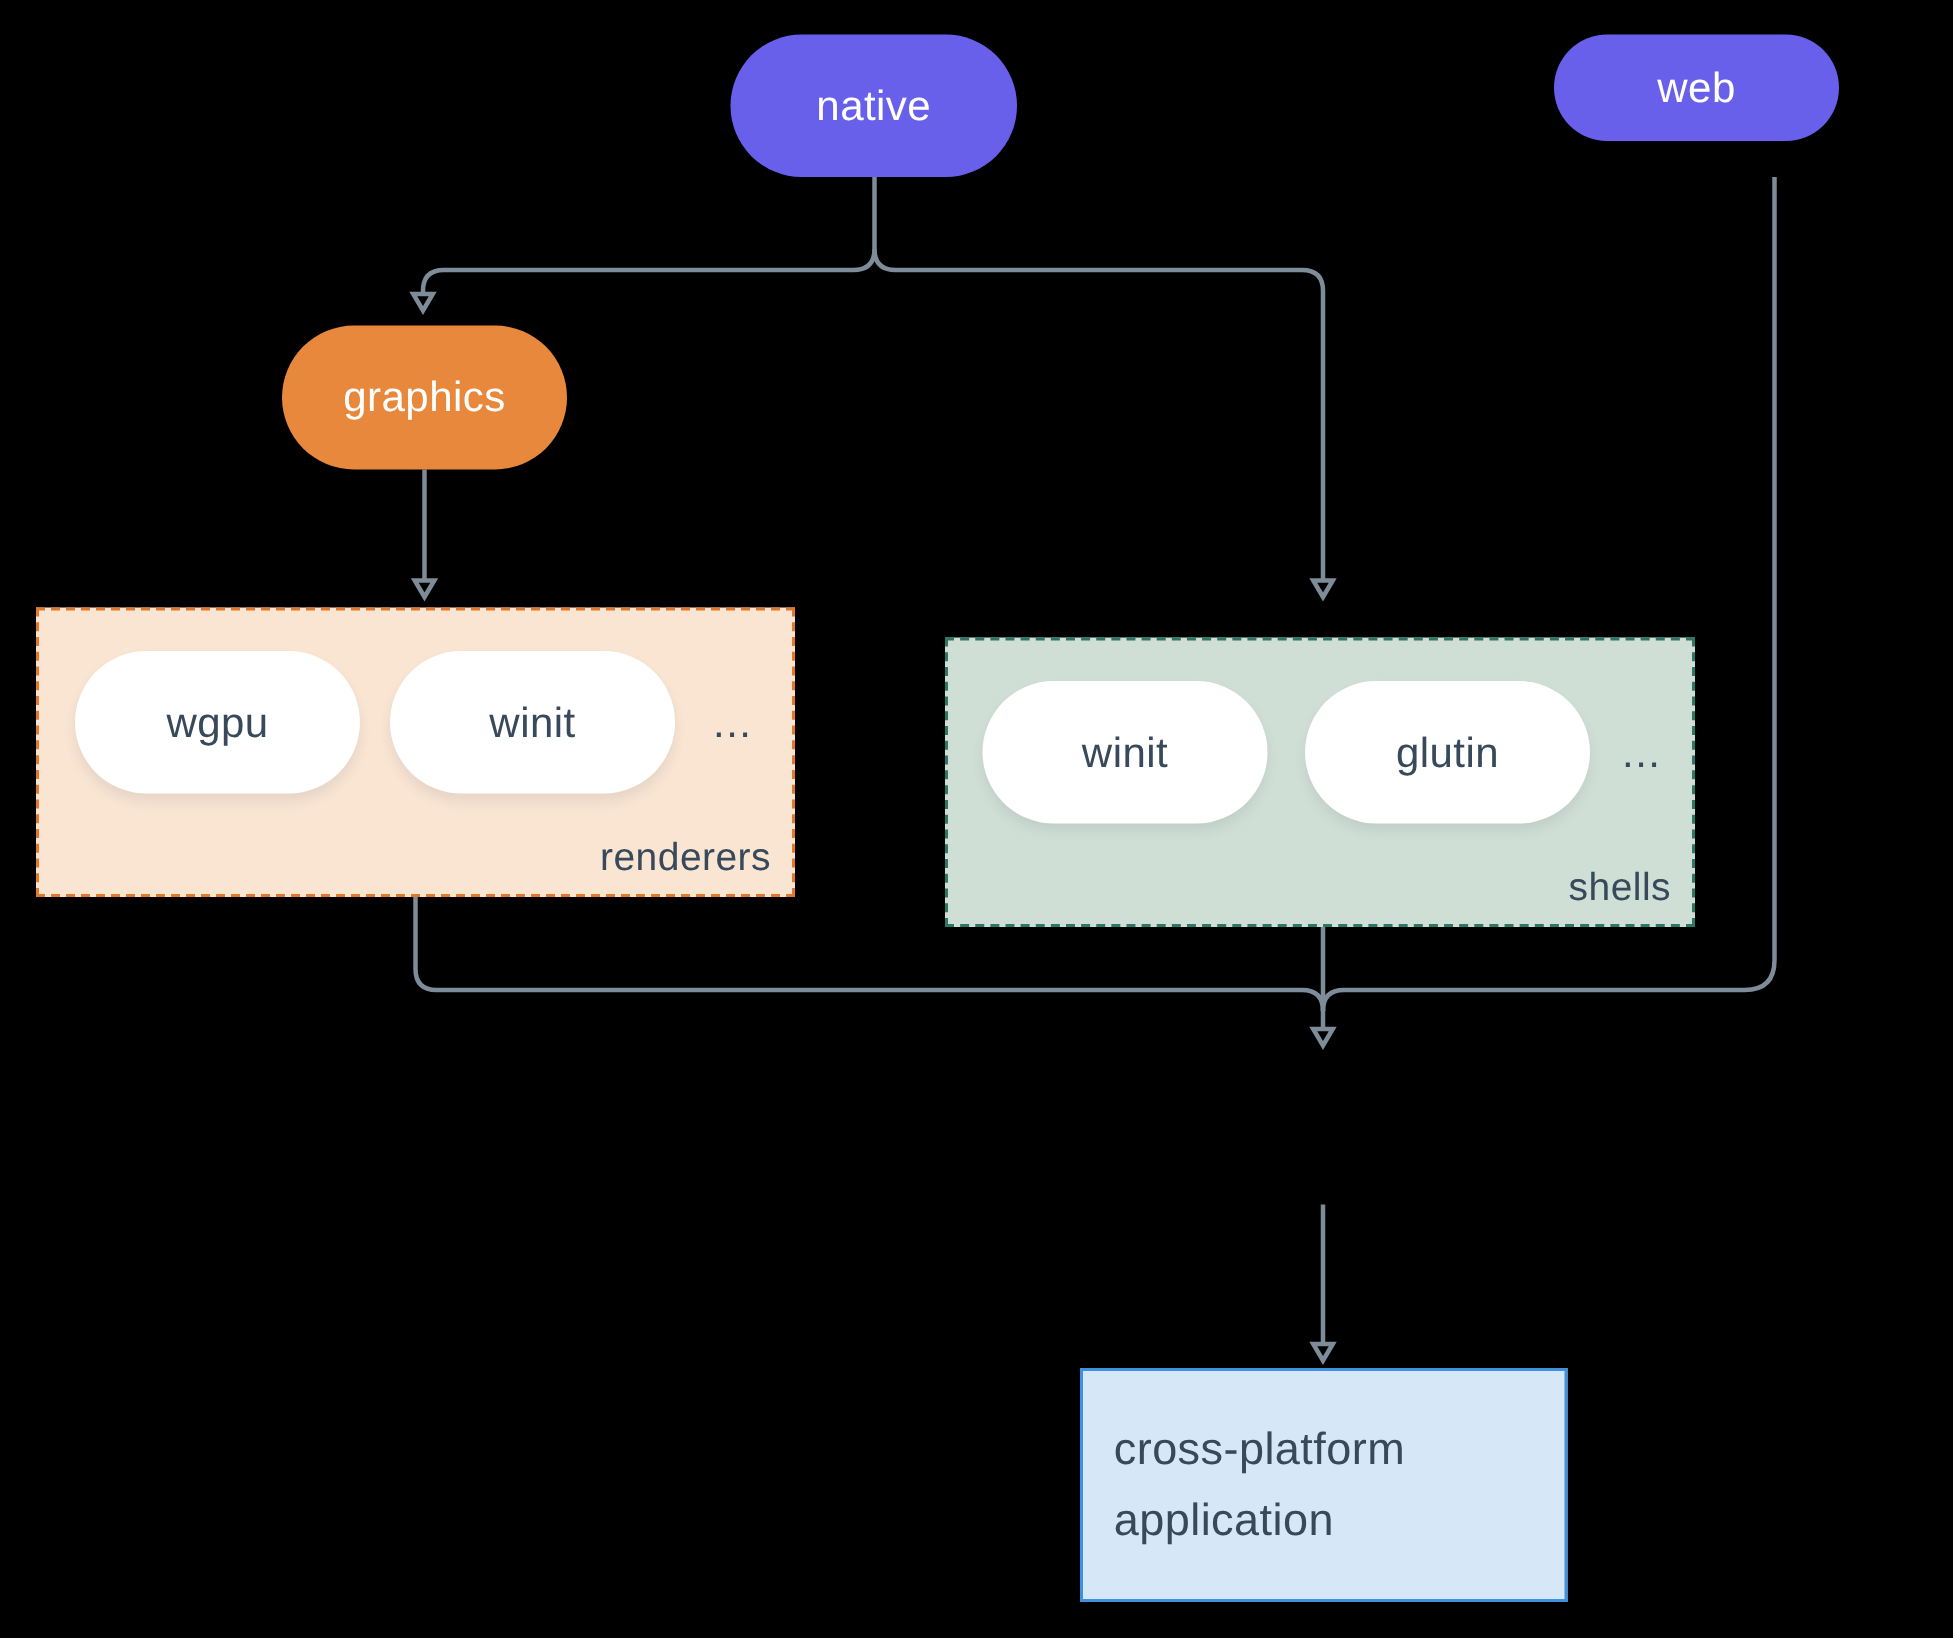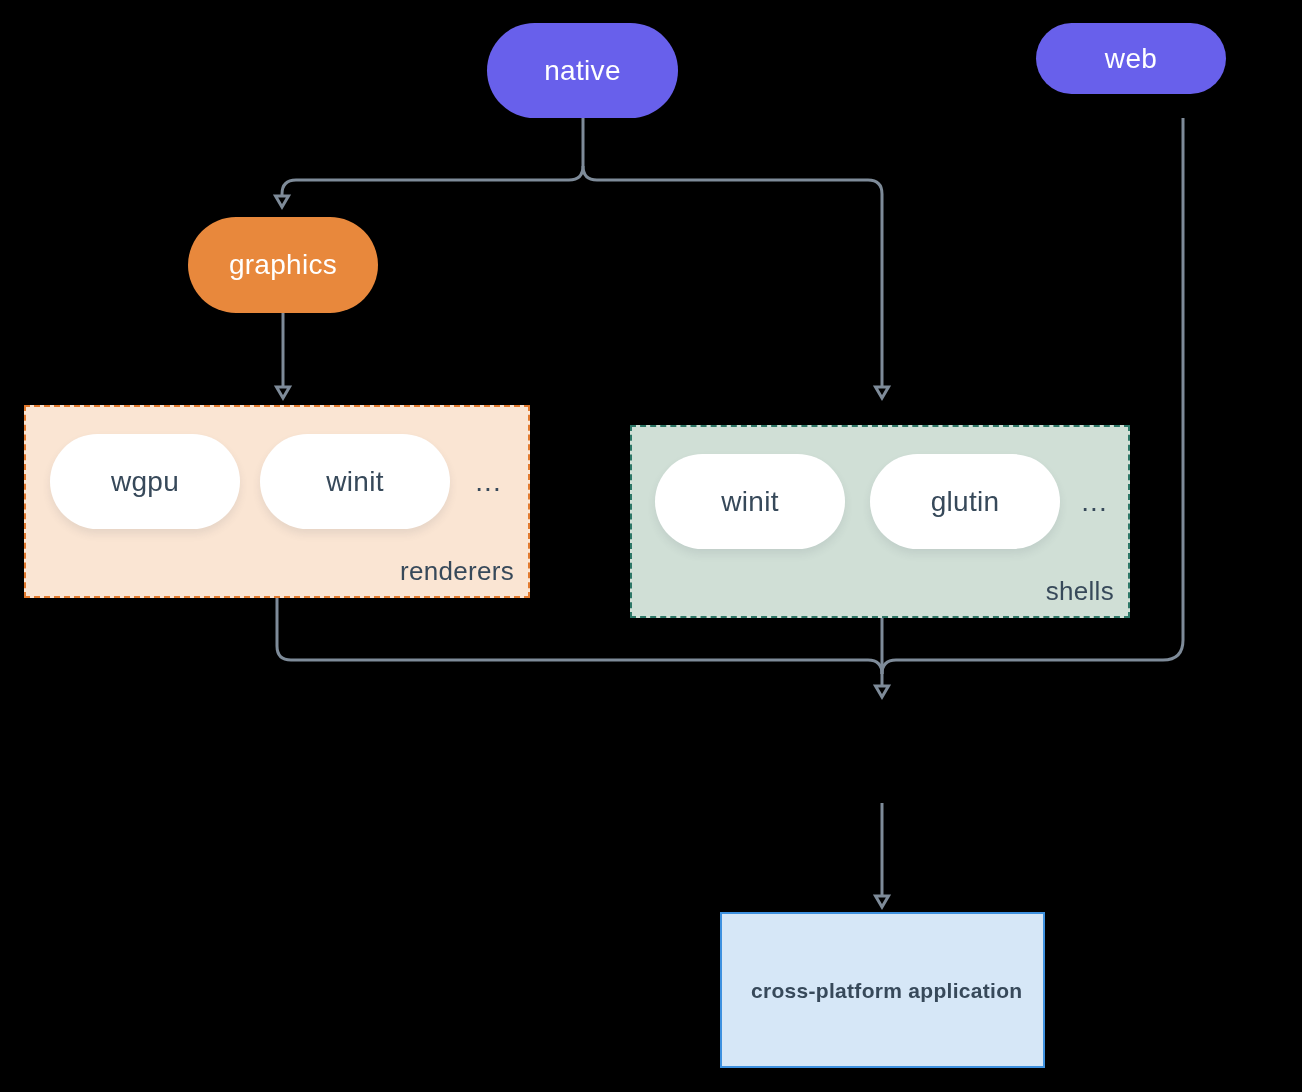--- a/index.html
+++ b/index.html
@@ -85,22 +85,22 @@
     color:var(--ink);font-size:26px;letter-spacing:.3px;
   }
   .node-app{
     position:absolute;left:720px;top:912px;width:325px;height:156px;
     box-sizing:border-box;
     background:var(--app-fill);
     border:2px solid var(--app-border);
     display:flex;align-items:center;justify-content:center;
   }
   .node-app .app-text{
-    width:280px;text-align:right;
-    color:var(--ink);font-size:21px;line-height:47px;letter-spacing:.3px;font-weight:bold;
+    width:280px;text-align:left;
+    color:var(--ink);font-size:30px;line-height:47px;letter-spacing:.3px;
   }
 </style>
 </head>
 <body>
 
 <div class="canvas">
 
   <svg class="edges" viewBox="0 0 1302 1092" xmlns="http://www.w3.org/2000/svg">
     <defs>
       <marker id="arrow" markerUnits="userSpaceOnUse" markerWidth="24" markerHeight="24" refX="1" refY="6.5" orient="auto" overflow="visible">

